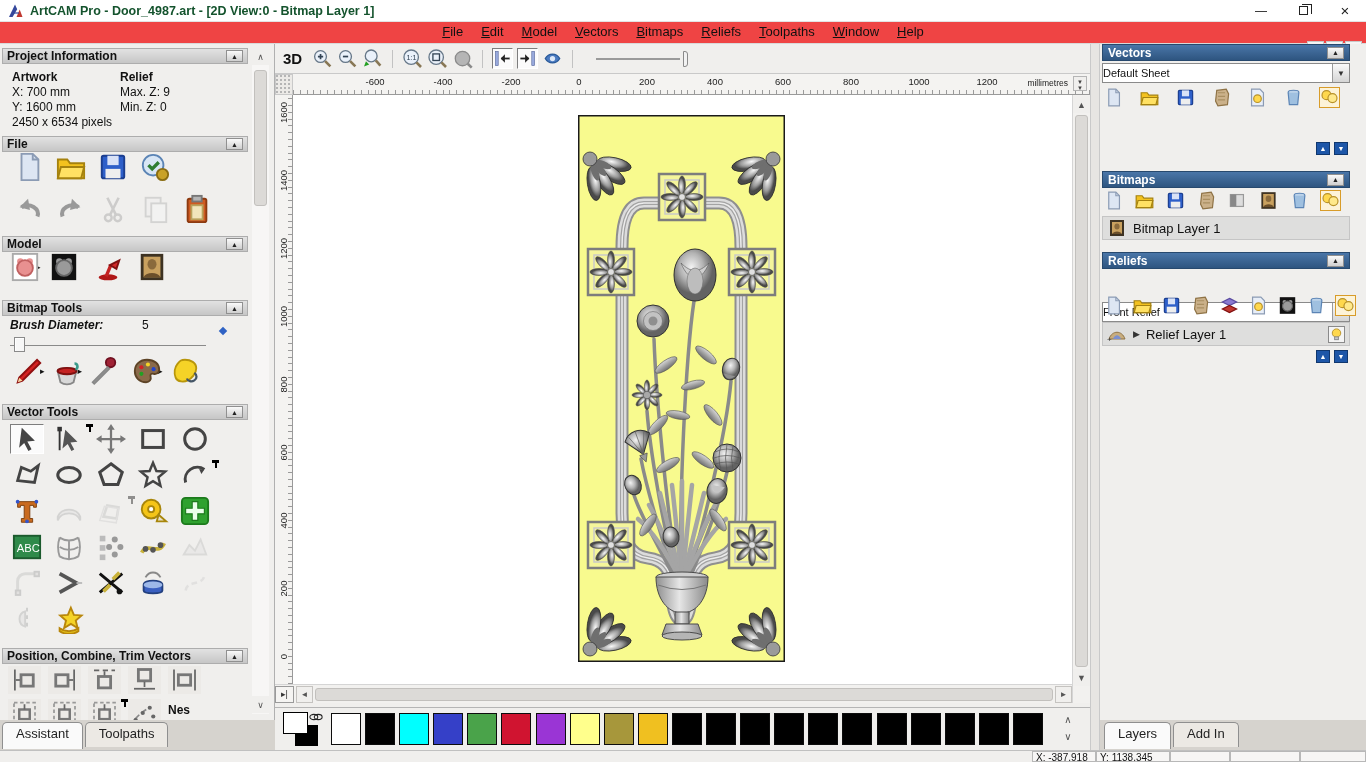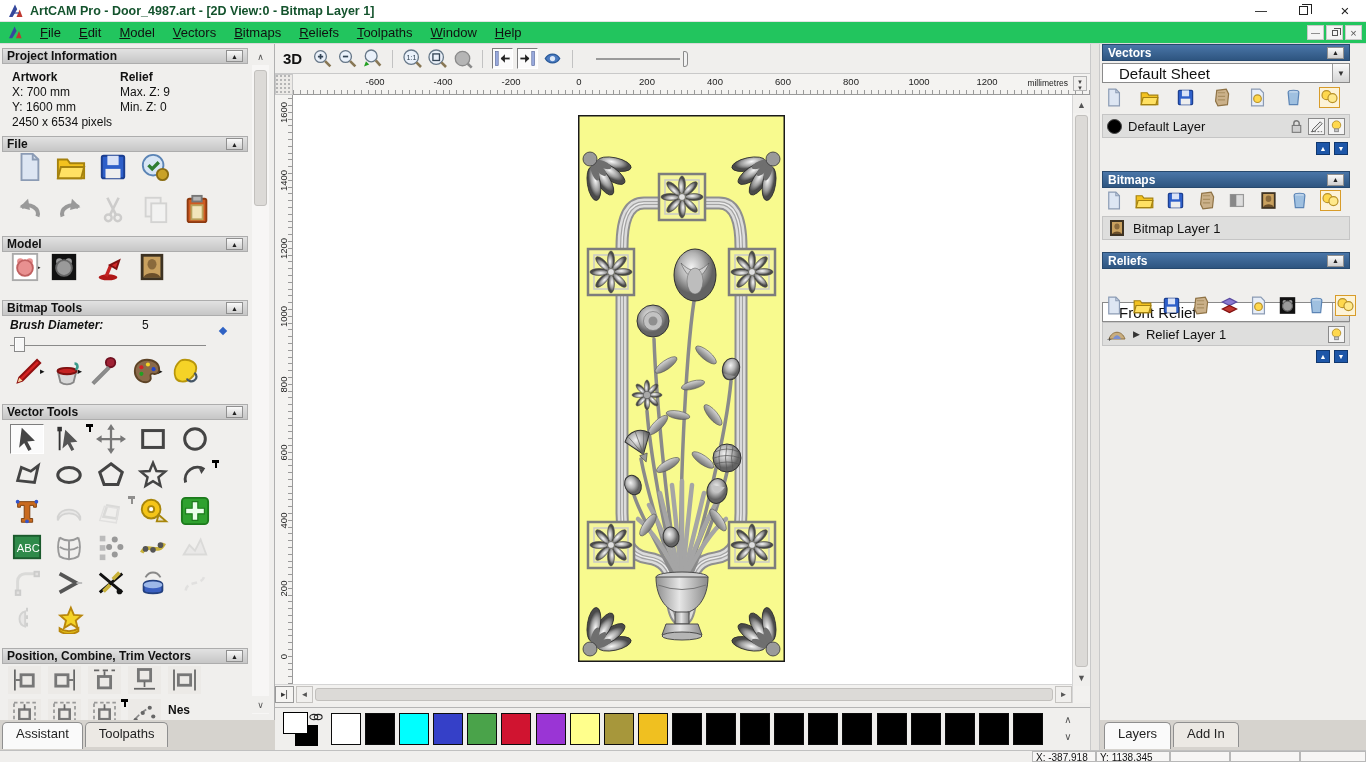--- a/index.html
+++ b/index.html
@@ -6,21 +6,21 @@
   *{box-sizing:border-box;}
   #app{position:relative;width:1366px;height:762px;background:#f0efed;font-family:"Liberation Sans",sans-serif;overflow:hidden;color:#111;}
   
   #titlebar{position:absolute;left:0;top:0;width:1366px;height:22px;background:#fff;border-bottom:1px solid #e3e3e3;display:flex;align-items:center;}
   #titlebar .appicon{width:16px;height:16px;margin:0 6px 0 8px;}
   #titlebar .title{font-size:12.5px;font-weight:600;color:#14532d;}
   .winbtns{margin-left:auto;display:flex;}
   .winbtn{width:42px;height:21px;display:flex;align-items:center;justify-content:center;font-size:12px;color:#222;}
   .winbtn .restore-shape{width:9px;height:9px;border:1px solid #222;position:relative;}
   .winbtn .restore-shape::before{content:"";position:absolute;left:2px;top:-3px;width:9px;height:9px;border:1px solid #222;border-bottom:none;border-left:none;}
-  #menubar{position:absolute;left:0;top:22px;width:1366px;height:22px;background:#22c55e;border-bottom:1px solid #d9d9d9;display:flex;align-items:center;}
+  #menubar{position:absolute;left:0;top:22px;width:1366px;height:22px;background:#ef4444;border-bottom:1px solid #d9d9d9;display:flex;align-items:center;flex-direction:column;}
   #menubar .appicon{width:15px;height:15px;margin:0 8px 0 8px;}
   .menu-item{display:inline-block;padding:2px 9px;font-size:13px;color:#111;}
   .menu-item::first-letter{text-decoration:underline;}
   .mdibtns{margin-left:auto;display:flex;margin-right:4px;}
   .mdibtn{width:17px;height:15px;border:1px solid #c9c9c9;background:#f4f4f4;margin-left:2px;font-size:9px;color:#555;display:flex;align-items:center;justify-content:center;}
   .mdibtn .restore-shape{width:6px;height:6px;border:1px solid #555;position:relative;}
   .mdibtn .restore-shape::before{content:"";position:absolute;left:1px;top:-3px;width:6px;height:6px;border:1px solid #555;border-bottom:none;border-left:none;}
   
   #leftpanel{position:absolute;left:0;top:44px;width:275px;height:676px;background:#f0efed;border-right:1px solid #b0b0b0;overflow:hidden;}
   .sechdr{position:absolute;left:2px;width:246px;height:16px;background:linear-gradient(#e2e2e2,#c6c6c6);border:1px solid #adadad;display:flex;align-items:center;padding:0 4px;}
@@ -82,21 +82,21 @@
   #hscroll{position:absolute;left:275px;top:684px;width:797px;height:19px;background:#f2f1ef;border-top:1px solid #d5d5d5;display:flex;align-items:center;}
   .arrbtn{width:17px;height:17px;background:#f0efed;border:1px solid #c5c3c0;color:#555;font-size:8px;display:flex;align-items:center;justify-content:center;flex:none;}
   .hthumb{height:13px;background:#dcdad7;border:1px solid #c2c0bd;border-radius:3px;margin:0 2px;}
   #panebtn{width:19px;height:17px;border:1px solid #9a9a9a;background:#f5f4f2;font-size:9px;color:#333;display:flex;align-items:center;justify-content:center;margin-right:2px;flex:none;}
   #splitter{position:absolute;left:1090px;top:44px;width:10px;height:706px;background:#e7e5e2;border-left:1px solid #c9c9c9;border-right:1px solid #c9c9c9;}
   
   #rightpanel{position:absolute;left:1100px;top:44px;width:266px;height:676px;background:#f0efed;}
   .bluehdr{position:absolute;left:2px;width:248px;height:17px;background:linear-gradient(#4a76a8,#2e5580);border:1px solid #27496e;display:flex;align-items:center;padding:0 5px;}
   .bluehdr .txt{font-size:12px;font-weight:bold;color:#fff;}
   .combo{position:absolute;left:2px;width:248px;height:20px;background:#fff;border:1px solid #8a8a8a;display:flex;align-items:center;}
-  .combo .val{font-size:15px;padding-left:16px;color:#111;flex:1;}
+  .combo .val{font-size:11px;padding-left:0;color:#111;flex:1;}
   .combo .cbtn{width:17px;height:18px;background:linear-gradient(#fafafa,#d5d5d5);border-left:1px solid #9a9a9a;font-size:8px;color:#333;display:flex;align-items:center;justify-content:center;}
   .rtools{position:absolute;left:4px;display:flex;gap:17px;}
   .rtools .ic{width:19px;height:19px;}
   .rtools .ic.active{outline:1px solid #d89c2a;background:#fdf3d8;}
   .layerrow{position:absolute;left:2px;width:248px;height:24px;background:#dededd;border:1px solid #c5c5c5;display:flex;align-items:center;padding:0 4px;gap:6px;}
   .layerrow .lbl{font-size:13px;color:#111;}
   .layerrow .ctrls{margin-left:auto;display:flex;gap:3px;}
   .layerrow .ctrls .ic{width:17px;height:17px;}
   .layerrow .ctrls .ic.pressed{border:1px solid #8a8a8a;background:#f4f4f4;}
   .swcircle{width:15px;height:15px;border-radius:50%;background:#000;border:1px solid #444;flex:none;}
@@ -911,44 +911,20 @@
             <path d="M3.5 4l1 10h7l1-10" fill="#9fc0e0" stroke="#5b84b5"></path>
           </svg>
         </span>
         <span class="ic active">
           <svg viewBox="0 0 16 16">
             <circle cx="5.5" cy="6" r="3.8" fill="#ffd84d" stroke="#b8922a"></circle>
             <circle cx="10.5" cy="8.5" r="3.8" fill="#ffe98c" stroke="#b8922a"></circle>
           </svg>
         </span>
       </div>
-    <div class="layerrow" style="top:70px;">
-      <span class="swcircle"></span>
-      <span class="lbl">Default Layer</span>
-      <span class="ctrls" id="v-layer-controls">
-          <span class="ic">
-            <svg viewBox="0 0 16 16">
-              <rect x="4" y="7" width="8" height="6.5" fill="#cfcfcf" stroke="#777"></rect>
-              <path d="M5.5 7V5a2.5 2.5 0 0 1 5 0v2" fill="none" stroke="#777" stroke-width="1.4"></path>
-            </svg>
-          </span>
-          <span class="ic pressed">
-            <svg viewBox="0 0 16 16">
-              <path d="M2 13.5h12" stroke="#666" stroke-dasharray="2 1.5"></path>
-              <path d="M4 11L12 3l2 2-8 8-2.6.6z" fill="#eeeeee" stroke="#555"></path>
-            </svg>
-          </span>
-          <span class="ic pressed">
-            <svg viewBox="0 0 16 16">
-              <circle cx="8" cy="6.5" r="4.5" fill="#ffd84d" stroke="#b8922a"></circle>
-              <rect x="6" y="10.5" width="4" height="3" fill="#c9c9c9" stroke="#888"></rect>
-            </svg>
-          </span>
-        </span>
-    </div>
     <div class="updown" style="top:98px;right:18px;">
       <span class="udbtn">▲</span>
       <span class="udbtn">▼</span>
     </div>
 
     <div class="bluehdr" style="top:127px;">
       <span class="txt">Bitmaps</span>
       <span class="hdrbtn">▲</span>
     </div>
     <div class="rtools" id="b-tools" style="top:147px;gap:12px;">

